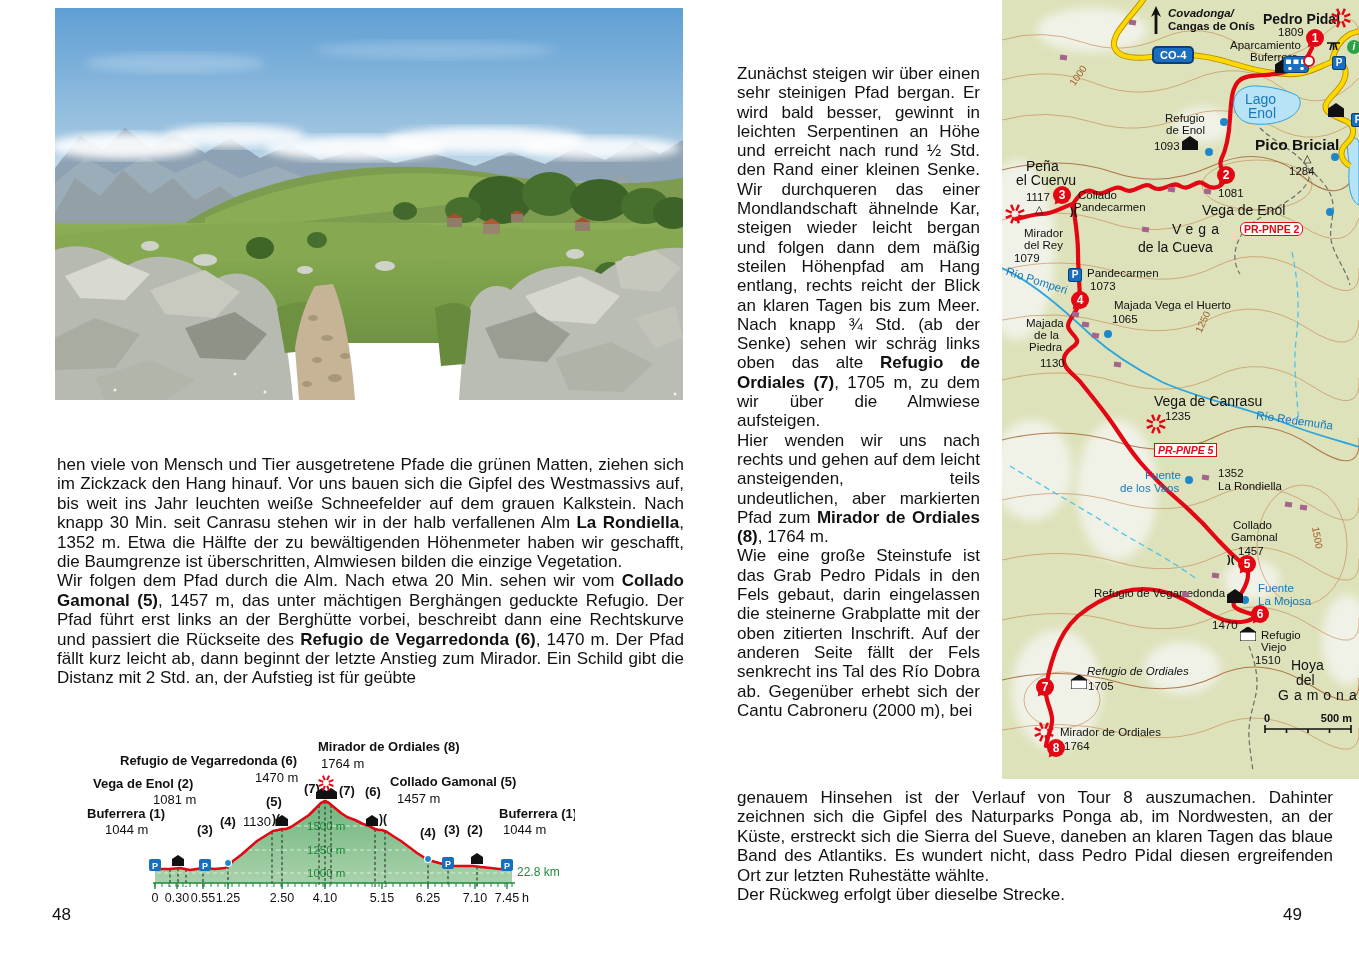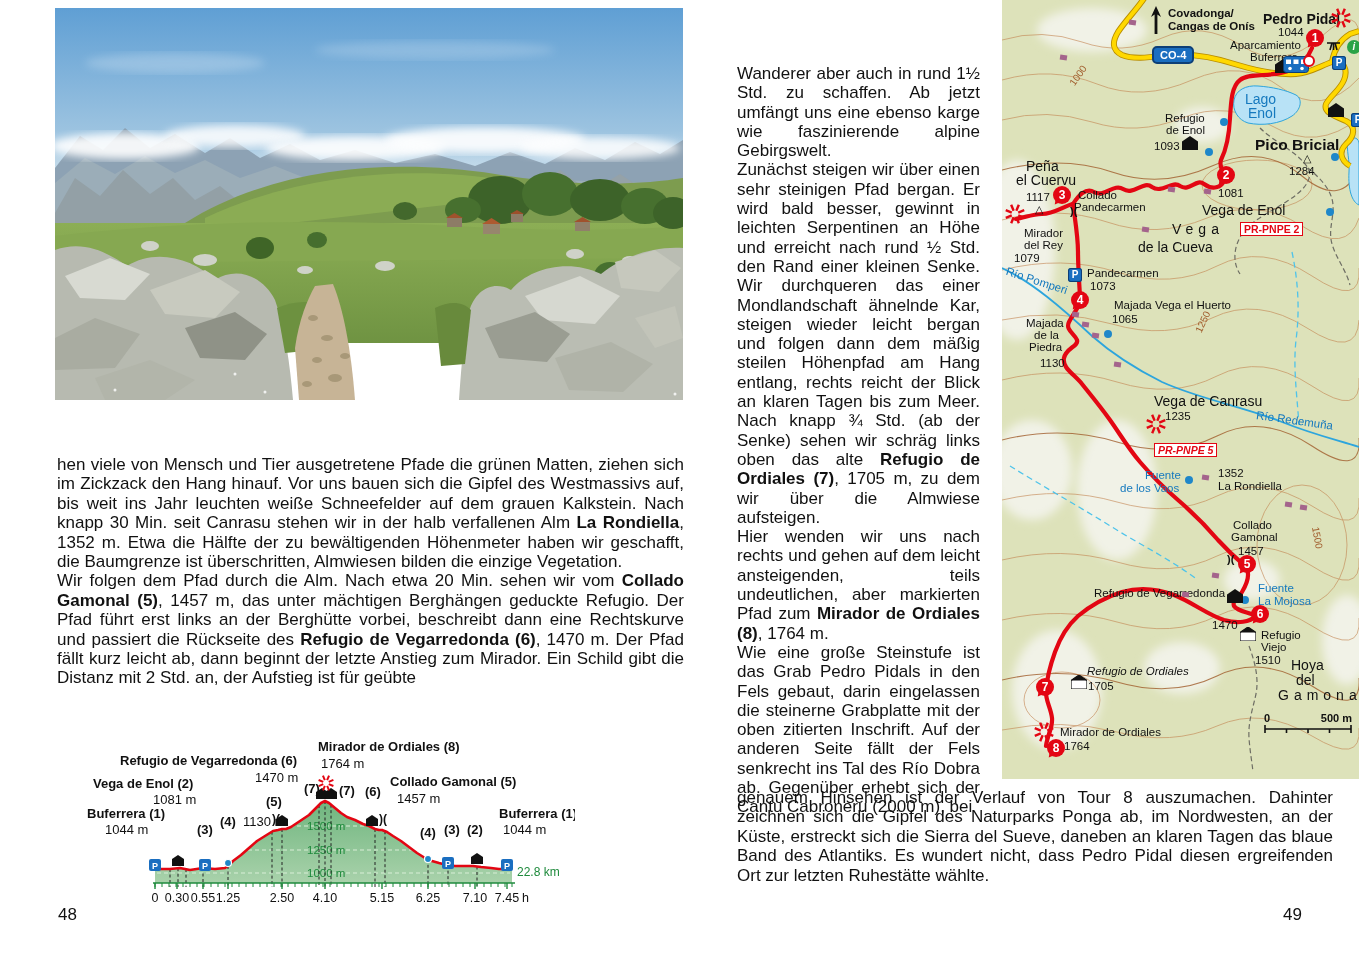--- a/index.html
+++ b/index.html
@@ -9,21 +9,21 @@
   
   .photo{position:absolute;left:55px;top:8px;width:628px;height:392px;margin:0;overflow:hidden;}
   .caption{position:absolute;left:57px;top:412px;width:626px;font-style:italic;font-size:15px;color:#1a1a1a;}
 
   
   .body-text p{margin:0;text-align:justify;}
   .left-col{position:absolute;left:57px;top:455px;width:627px;font-size:17px;line-height:19.4px;}
   .right-col{position:absolute;left:737px;top:64px;width:243px;font-size:17px;line-height:19.3px;}
   .bottom-par{position:absolute;left:737px;top:788px;width:596px;font-size:17px;line-height:19.4px;}
   .pageno{position:absolute;font-size:17px;color:#111;}
-  .pageno.l{left:58px;top:905px;}
+  .pageno.l{left:52px;top:905px;}
   .pageno.r{left:1283px;top:905px;}
 
   
   .chart{position:absolute;left:75px;top:733px;width:500px;height:185px;}
   .chart svg{display:block;}
 
   
   .map{position:absolute;left:1002px;top:0;width:357px;height:779px;overflow:hidden;background:#dde2ba;}
   .map svg.base{position:absolute;left:0;top:0;}
   .ml{position:absolute;white-space:nowrap;font-size:11.5px;color:#111;line-height:1;transform-origin:left top;}
@@ -338,21 +338,20 @@
         <text x="290" y="63" font-size="13" fill="#111" font-family="&quot;Liberation Sans&quot;,sans-serif" font-weight="bold">(6)</text>
         <text x="345" y="104" font-size="13" fill="#111" font-family="&quot;Liberation Sans&quot;,sans-serif" font-weight="bold">(4)</text>
         <text x="369" y="101" font-size="13" fill="#111" font-family="&quot;Liberation Sans&quot;,sans-serif" font-weight="bold">(3)</text>
         <text x="392" y="101" font-size="13" fill="#111" font-family="&quot;Liberation Sans&quot;,sans-serif" font-weight="bold">(2)</text>
       </svg>
     </div>
 
   <div class="pageno l">48</div>
 
   <div class="body-text right-col" id="right-paragraphs">
-      <p><span>Wanderer aber auch in rund 1½ Std. zu schaffen. Ab jetzt umfängt uns eine ebenso karge wie faszinierende alpine Gebirgswelt.</span></p>
       <p><span>Zunächst steigen wir über einen sehr steinigen Pfad bergan. Er wird bald besser, gewinnt in leichten Serpentinen an Höhe und erreicht nach rund ½ Std. den Rand einer kleinen Senke. Wir durchqueren das einer Mondlandschaft ähnelnde Kar, steigen wieder leicht bergan und folgen dann dem mäßig steilen Höhenpfad am Hang entlang, rechts reicht der Blick an klaren Tagen bis zum Meer. Nach knapp ¾ Std. (ab der Senke) sehen wir schräg links oben das alte </span><b>Refugio de Ordiales (7)</b><span>, 1705 m, zu dem wir über die Almwiese aufsteigen.</span></p>
       <p><span>Hier wenden wir uns nach rechts und gehen auf dem leicht ansteigenden, teils undeutlichen, aber markierten Pfad zum </span><b>Mirador de Ordiales (8)</b><span>, 1764 m.</span></p>
       <p><span>Wie eine große Steinstufe ist das Grab Pedro Pidals in den Fels gebaut, darin eingelassen die steinerne Grabplatte mit der oben zitierten Inschrift. Auf der anderen Seite fällt der Fels senkrecht ins Tal des Río Dobra ab. Gegenüber erhebt sich der Cantu Cabroneru (2000 m), bei</span></p>
     </div>
 
   <div class="map" id="map">
     <svg class="base" width="357" height="779" viewBox="0 0 357 779">
       <defs>
           <filter id="soft">
             <feGaussianBlur stdDeviation="5"></feGaussianBlur>
@@ -418,24 +417,24 @@
         <path d="M330 62 C332 50 338 40 348 34 L357 31" stroke="#ffd800" stroke-width="4.2"></path>
       </g>
 
       <g fill="none" stroke="#e30613" stroke-width="4.2" stroke-linecap="round" stroke-linejoin="round">
         <path d="M310 48 C306 58 300 64 288 70 C272 78 248 72 238 80 C230 86 229 100 228 118 C227 138 224 150 219 160 C216 168 224 172 222 180 C220 188 210 190 202 184 C194 178 188 192 178 186 C170 180 160 194 150 187 C141 180 132 196 121 189 C112 183 102 198 92 192 C84 187 76 196 71 204"></path>
         <path d="M71 204 C62 206 52 214 40 214 C30 214 22 218 14 219"></path>
         <path d="M71 204 C73 220 76 236 76 252 C76 266 77 280 78 296 C79 306 72 312 67 322 C63 330 73 334 75 340 C77 346 64 348 62 358 C60 368 72 374 80 384 C88 394 98 406 108 420 C118 434 126 448 138 462 C150 476 162 488 176 500 C190 512 204 526 216 540 C226 551 236 560 243 566 C248 572 246 582 240 592 C236 599 230 600 232 606 C236 612 248 612 254 616 C248 622 236 624 222 620 C206 615 190 602 172 595 C156 589 138 587 120 592 C104 597 88 606 76 616 C66 625 58 638 53 652 C48 666 45 678 44 690 C43 700 49 708 50 718 C51 728 45 736 44 746"></path>
       </g>
     </svg>
     <div id="map-overlay">
-        <div class="ml b" style="left: 166px; top: 8px;">Covadonga/</div>
+        <div class="ml b" style="left: 166px; top: 8px; font-style: italic;">Covadonga/</div>
         <div class="ml b" style="left: 166px; top: 21px;">Cangas de Onís</div>
         <div class="ml b big" style="left: 261px; top: 12px;">Pedro Pidal</div>
-        <div class="ml " style="left: 276px; top: 27px;">1044</div>
+        <div class="ml " style="left: 276px; top: 27px;">1809</div>
         <div class="ml bi" style="left: 228px; top: 40px;">Aparcamiento</div>
         <div class="ml bi" style="left: 248px; top: 52px;">Buferrera</div>
         <div class="ml bi blu big" style="left: 243px; top: 92px;">Lago</div>
         <div class="ml bi blu big" style="left: 246px; top: 106px;">Enol</div>
         <div class="ml brn" style="left: 66px; top: 82px; transform: rotate(-55deg);">1000</div>
         <div class="ml bi" style="left: 163px; top: 113px;">Refugio</div>
         <div class="ml bi" style="left: 164px; top: 125px;">de Enol</div>
         <div class="ml " style="left: 152px; top: 141px;">1093</div>
         <div class="ml b xl" style="left: 253px; top: 137px;">Pico Bricial</div>
         <div class="ml " style="left: 287px; top: 166px;">1284</div>
@@ -480,21 +479,21 @@
         <div class="ml bi" style="left: 259px; top: 642px;">Viejo</div>
         <div class="ml " style="left: 253px; top: 655px;">1510</div>
         <div class="ml i big" style="left: 289px; top: 658px;">Hoya</div>
         <div class="ml i big" style="left: 294px; top: 673px;">del</div>
         <div class="ml i big sp" style="left: 276px; top: 688px;">Gamonal</div>
         <div class="ml bi" style="left: 85px; top: 666px; font-style: italic;">Refugio de Ordiales</div>
         <div class="ml " style="left: 86px; top: 681px;">1705</div>
         <div class="ml bi" style="left: 58px; top: 727px;">Mirador de Ordiales</div>
         <div class="ml " style="left: 62px; top: 741px;">1764</div>
         <div class="roadsign" style="left: 150px; top: 46px;">CO-4</div>
-        <div class="trailsign" style="left: 238px; top: 222px;">PR-PNPE 2</div>
+        <div class="trailsign" style="left: 238px; top: 222px; border-radius: 6px;">PR-PNPE 2</div>
         <div class="trailsign" style="left: 152px; top: 443px; font-style: italic;">PR-PNPE 5</div>
         <div class="pin" style="left: 304px; top: 29px;">1</div>
         <div class="pin" style="left: 215px; top: 166px;">2</div>
         <div class="pin" style="left: 51px; top: 186px;">3</div>
         <div class="pin" style="left: 69px; top: 291px;">4</div>
         <div class="pin" style="left: 236px; top: 555px;">5</div>
         <div class="pin" style="left: 249px; top: 605px;">6</div>
         <div class="pin" style="left: 34px; top: 678px;">7</div>
         <div class="pin" style="left: 45px; top: 739px;">8</div>
         <div class="mapicon" style="left: 328px; top: 7px;"><svg width="22" height="22">
@@ -602,17 +601,18 @@
             <path d="M6 0 L11 11 L7.4 8.5 L7.4 28 L4.6 28 L4.6 8.5 L1 11 Z" fill="#111"></path>
           </svg></div>
         <div class="scale" style="left: 262px; top: 712px;"><span>0</span><span style="float: right;">500 m</span><div style="width: 88px;"><svg width="88" height="10">
               <path d="M1 1 L1 9 M1 5 L87 5 M87 1 L87 9 M22.5 5 L22.5 9 M44 5 L44 9 M65.5 5 L65.5 9" stroke="#111" stroke-width="1.6" fill="none"></path>
             </svg></div></div>
       </div>
   </div>
 
   <div class="body-text bottom-par" id="bottom-paragraphs">
       <p><span>genauem Hinsehen ist der Verlauf von Tour 8 auszumachen. Dahinter zeichnen sich die Gipfel des Naturparks Ponga ab, im Nordwesten, an der Küste, erstreckt sich die Sierra del Sueve, daneben an klaren Tagen das blaue Band des Atlantiks. Es wundert nicht, dass Pedro Pidal diesen ergreifenden Ort zur letzten Ruhestätte wählte.</span></p>
+      <p><span>Der Rückweg erfolgt über dieselbe Strecke.</span></p>
     </div>
 
   <div class="pageno r">49</div>
 
 </div>
 
 </body></html>

